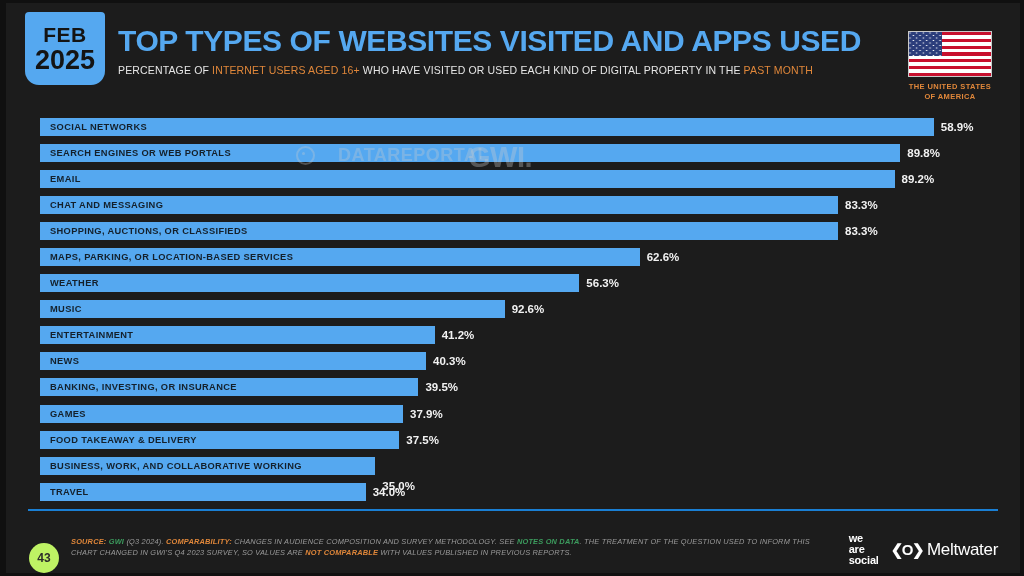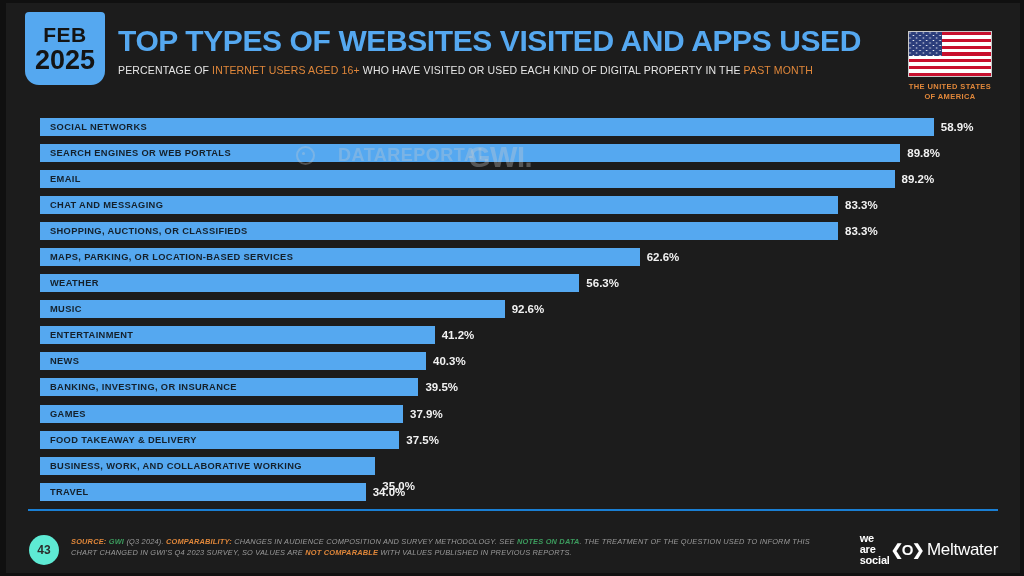--- a/index.html
+++ b/index.html
@@ -223,25 +223,25 @@
   .footer {
     position: absolute;
     left: 0;
     top: 516px;
     width: 1014px;
     height: 56px;
   }
   .page-badge {
     position: absolute;
     left: 23px;
-    top: 16px;
+    top: 24px;
     width: 30px;
     height: 30px;
     border-radius: 50%;
-    background: #5eead4;
+    background: #bef264;
     color: #2b2b2b;
     font-size: 12px;
     font-weight: bold;
     display: flex;
     align-items: center;
     justify-content: center;
   }
   .source {
     position: absolute;
     left: 65px;
@@ -257,21 +257,21 @@
   .source .gwi { color: #3c9c5e; font-weight: bold; }
   .source .notes { color: #3c9c5e; font-weight: bold; }
   .source .nc { color: #e0873a; font-weight: bold; }
 
   .logos {
     position: absolute;
     right: 22px;
     top: 14px;
     display: flex;
     align-items: center;
-    gap: 1px;
+    gap: 12px;
     justify-content: flex-end;
   }
   .was {
     color: #ffffff;
     font-size: 11px;
     font-weight: bold;
     line-height: 1.02;
     letter-spacing: -0.2px;
   }
   .mw {

